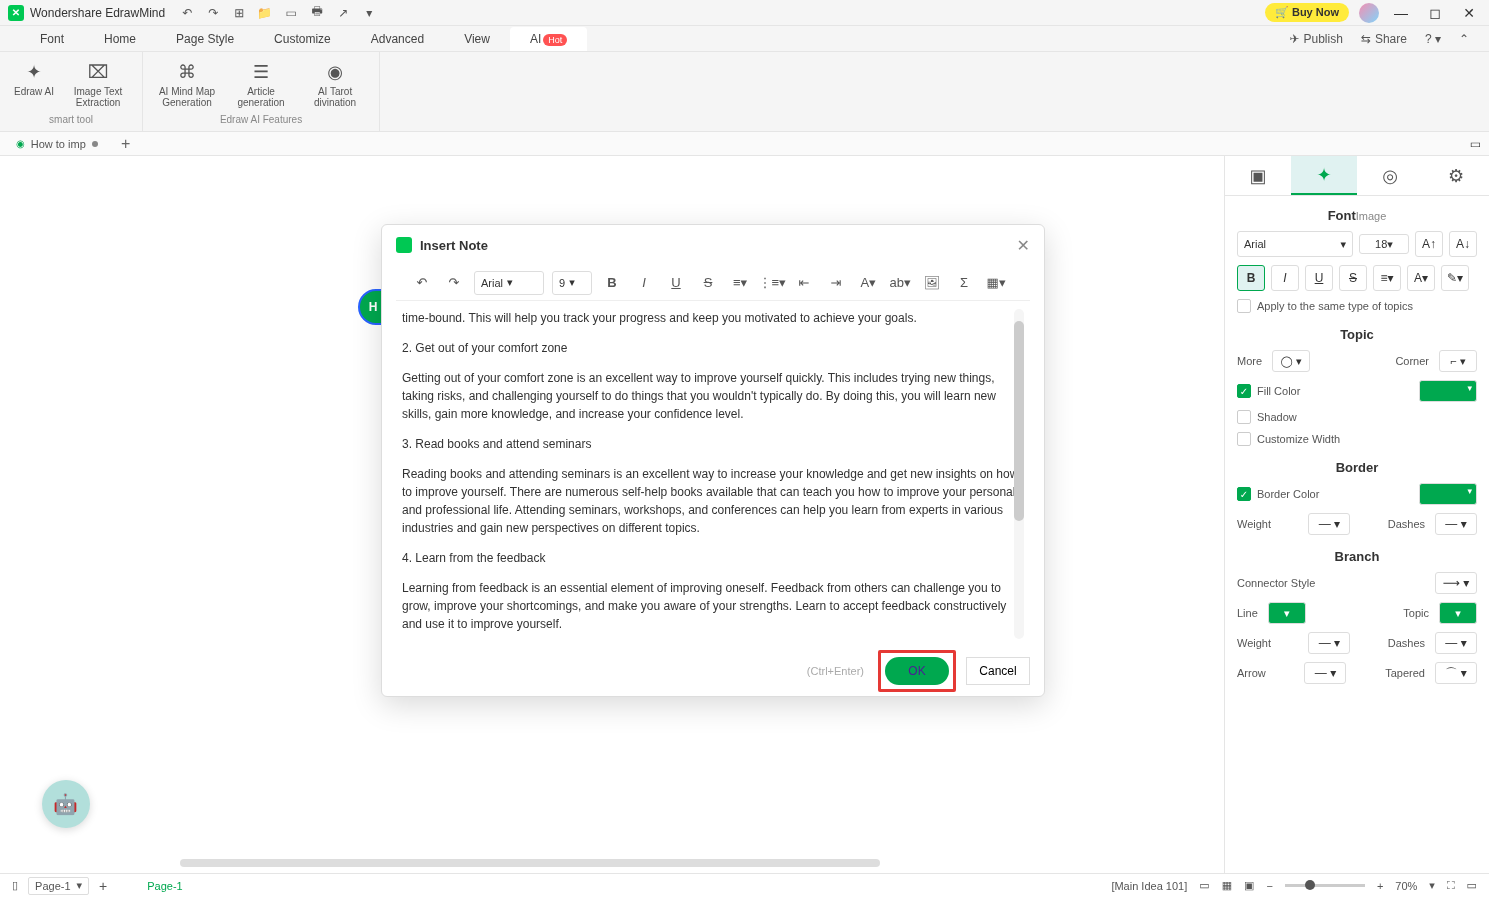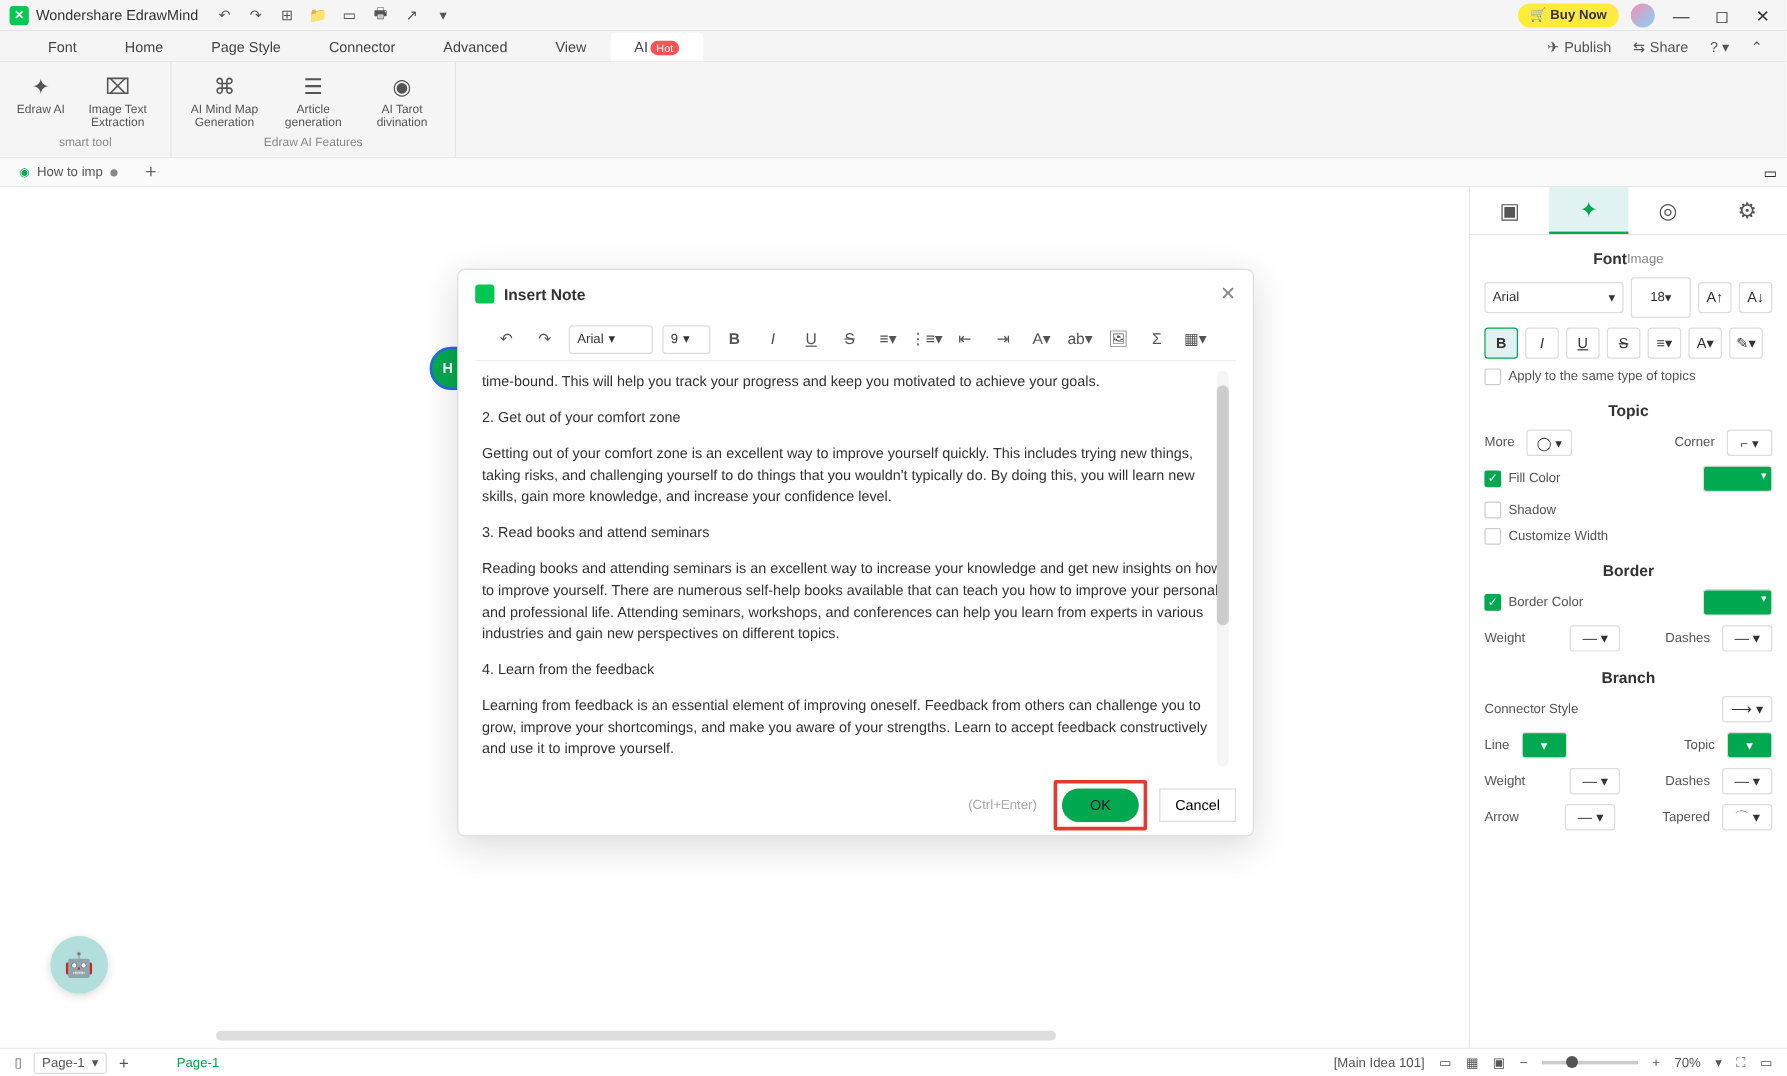--- a/index.html
+++ b/index.html
@@ -4,21 +4,21 @@
 <style>
 * { margin: 0; padding: 0; box-sizing: border-box; font-family: -apple-system, BlinkMacSystemFont, "Segoe UI", Arial, sans-serif; }
 body { width: 1489px; height: 897px; background: #fff; overflow: hidden; font-size: 12px; color: #333; }
 
 
 .title-bar { height: 26px; background: #f5f5f5; display: flex; align-items: center; padding: 0 8px; border-bottom: 1px solid #e5e5e5; }
 .app-icon { width: 16px; height: 16px; background: #00c853; border-radius: 3px; margin-right: 6px; display: flex; align-items: center; justify-content: center; color: #fff; font-size: 10px; font-weight: bold; }
 .app-title { font-size: 12px; color: #333; margin-right: 12px; }
 .qa-toolbar { display: flex; gap: 6px; }
 .qa-btn { width: 20px; height: 20px; display: flex; align-items: center; justify-content: center; color: #555; cursor: pointer; }
-.title-right { margin-left: auto; display: flex; gap: 10px; }
+.title-right { margin-left: auto; display: flex; align-items: center; gap: 10px; }
 .buy-now { background: #ffeb3b; padding: 3px 10px; border-radius: 10px; font-size: 11px; font-weight: bold; color: #333; }
 .user-avatar { width: 20px; height: 20px; border-radius: 50%; background: linear-gradient(135deg,#f48fb1,#81d4fa); }
 .win-btn { width: 24px; height: 20px; display: flex; align-items: center; justify-content: center; font-size: 14px; }
 
 
 .menu-bar { height: 26px; background: #f5f5f5; display: flex; align-items: center; padding: 0 20px; border-bottom: 1px solid #e5e5e5; }
 .menu-item { padding: 5px 20px; font-size: 12px; color: #444; cursor: pointer; }
 .menu-item.active { background: #fff; border-radius: 4px 4px 0 0; }
 .ai-badge { background: #ff5252; color: #fff; font-size: 9px; padding: 1px 5px; border-radius: 8px; margin-left: 2px; }
 .menu-right { margin-left: auto; display: flex; gap: 18px; align-items: center; color: #555; }
@@ -50,21 +50,21 @@
 .rp-tabs { height: 40px; display: flex; border-bottom: 1px solid #e5e5e5; }
 .rp-tab { flex: 1; display: flex; align-items: center; justify-content: center; font-size: 18px; color: #555; cursor: pointer; }
 .rp-tab.active { background: #e0f2f1; border-bottom: 2px solid #00a84f; color: #00a84f; }
 .rp-content { padding: 12px; overflow-y: auto; flex: 1; }
 .rp-section { margin-bottom: 14px; }
 .rp-header { display: flex; justify-content: center; align-items: center; margin-bottom: 8px; }
 .rp-title { font-size: 13px; font-weight: bold; color: #333; }
 .rp-more { font-size: 11px; color: #888; cursor: pointer; }
 .rp-row { display: flex; align-items: center; gap: 6px; margin-bottom: 8px; }
 .rp-select { flex: 1; height: 26px; border: 1px solid #ddd; border-radius: 3px; padding: 0 6px; font-size: 11px; display: flex; align-items: center; justify-content: space-between; }
-.rp-small-sel { width: 50px; height: 34px; border: 1px solid #ddd; border-radius: 3px; font-size: 11px; display: flex; align-items: center; justify-content: center; }
+.rp-small-sel { width: 50px; height: 20px; border: 1px solid #ddd; border-radius: 3px; font-size: 11px; display: flex; align-items: center; justify-content: center; }
 .rp-btn-sq { width: 28px; height: 26px; border: 1px solid #ddd; border-radius: 3px; display: flex; align-items: center; justify-content: center; font-size: 12px; cursor: pointer; }
 .rp-btn-sq.active { background: #e0f2f1; border-color: #00a84f; }
 .rp-checkbox-row { display: flex; align-items: center; gap: 6px; margin-bottom: 8px; }
 .rp-check { width: 14px; height: 14px; border: 1px solid #ccc; border-radius: 2px; }
 .rp-check.checked { background: #00a84f; border-color: #00a84f; display: flex; align-items: center; justify-content: center; color: #fff; font-size: 10px; }
 .rp-label { font-size: 11px; color: #555; }
 .rp-color-sel { width: 58px; height: 22px; background: #00a84f; border: 1px solid #ddd; border-radius: 3px; position: relative; margin-left: auto; }
 .rp-color-sel::after { content: "▾"; position: absolute; right: 4px; top: 2px; font-size: 9px; color: #fff; }
 .rp-line-sel { width: 42px; height: 22px; border: 1px solid #ddd; border-radius: 3px; margin-left: auto; display: flex; align-items: center; justify-content: center; }
 .rp-reset { width: 100%; height: 30px; border: 1px solid #ddd; border-radius: 4px; background: #fff; font-size: 11px; color: #888; cursor: pointer; }
@@ -78,21 +78,21 @@
 .modal-close { margin-left: auto; font-size: 16px; color: #888; cursor: pointer; }
 .modal-toolbar { height: 36px; display: flex; align-items: center; gap: 8px; padding: 0 14px; border-bottom: 1px solid #eee; margin: 0 14px; }
 .mt-btn { width: 24px; height: 24px; display: flex; align-items: center; justify-content: center; color: #555; cursor: pointer; font-size: 13px; }
 .mt-sel { height: 24px; border: 1px solid #ddd; border-radius: 3px; padding: 0 6px; font-size: 11px; display: flex; align-items: center; gap: 4px; }
 .modal-body { padding: 8px 20px; height: 345px; overflow-y: auto; font-size: 12px; color: #333; line-height: 1.5; }
 .modal-body p { margin-bottom: 12px; }
 .modal-scroll { position: absolute; right: 20px; top: 84px; width: 10px; height: 330px; background: #f5f5f5; border-radius: 5px; }
 .modal-scroll-thumb { position: absolute; top: 12px; width: 10px; height: 200px; background: #ccc; border-radius: 5px; }
 .modal-footer { height: 50px; display: flex; align-items: center; justify-content: flex-end; gap: 10px; padding: 0 14px; }
 .modal-hint { font-size: 11px; color: #aaa; margin-right: 4px; }
-.btn-ok { width: 64px; height: 28px; background: #00a84f; color: #0f172a; border: none; border-radius: 14px; font-size: 12px; cursor: pointer; }
+.btn-ok { width: 64px; height: 28px; background: #00a84f; color: #4c1d95; border: none; border-radius: 14px; font-size: 12px; cursor: pointer; }
 .ok-highlight { border: 3px solid #e53935; padding: 4px; border-radius: 2px; }
 .btn-cancel { width: 64px; height: 28px; background: #fff; border: 1px solid #ddd; border-radius: 0; font-size: 12px; cursor: pointer; }
 
 
 .status-bar { height: 24px; background: #fff; border-top: 1px solid #e5e5e5; display: flex; align-items: center; padding: 0 12px; font-size: 11px; color: #555; }
 .status-left { display: flex; align-items: center; gap: 10px; }
 .page-sel { height: 18px; border: 1px solid #ddd; border-radius: 2px; padding: 0 6px; display: flex; align-items: center; gap: 6px; }
 .page-tab { color: #00a84f; margin-left: 30px; }
 .status-right { margin-left: auto; display: flex; align-items: center; gap: 12px; }
 .zoom-slider { width: 80px; height: 3px; background: #ccc; position: relative; }
@@ -123,21 +123,21 @@
     <div class="win-btn">—</div>
     <div class="win-btn">◻</div>
     <div class="win-btn">✕</div>
   </div>
 </div>
 
 <div class="menu-bar">
   <div class="menu-item">Font</div>
   <div class="menu-item">Home</div>
   <div class="menu-item">Page Style</div>
-  <div class="menu-item">Connector</div>
+  <div class="menu-item">Customize</div>
   <div class="menu-item">Advanced</div>
   <div class="menu-item">View</div>
   <div class="menu-item active"><span>AI</span><span class="ai-badge">Hot</span></div>
   <div class="menu-right">
     <div class="menu-right-item">
         <span>✈</span>
         <span>Publish</span>
       </div>
     <div class="menu-right-item">
         <span>⇆</span>

